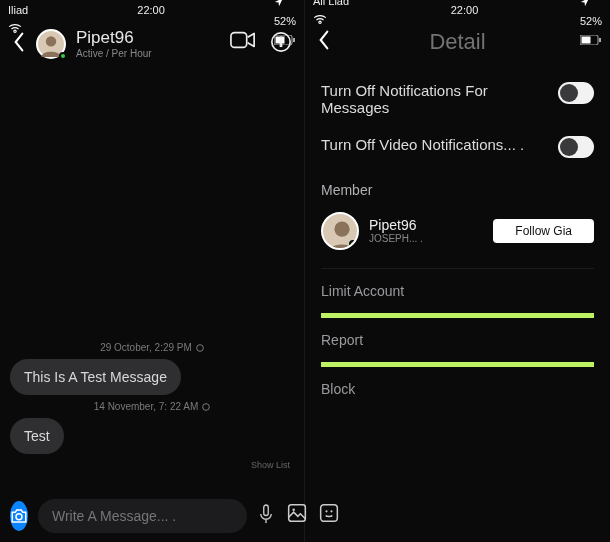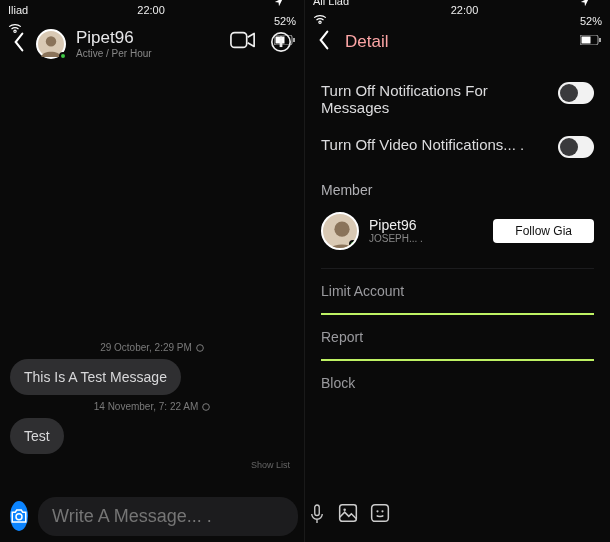--- a/index.html
+++ b/index.html
@@ -106,32 +106,32 @@
   .camera-btn {
     width: 30px; height: 30px; border-radius: 50%;
     background: #0b84ff; display:flex; align-items:center; justify-content:center;
   }
   .msg-input {
     flex: 1;
     background: #1c1c1e;
     border: none;
     border-radius: 18px;
     color: #aaa;
-    font-size: 18px;
+    font-size: 14px;
     padding: 9px 14px;
     outline: none;
   }
   .input-icons { display:flex; gap: 12px; }
 
   
   .detail-header {
     display:flex; align-items:center; height: 44px;
     padding: 0 12px; gap: 14px;
   }
-  .detail-title { flex: 1; text-align:left; font-size: 17px; color: #fca5a5; }
+  .detail-title { flex: 1; text-align:center; font-size: 22px; color: #737373; }
 
   .detail-body { padding: 8px 16px 0 16px; }
   .setting-row {
     display:flex; align-items:flex-start; justify-content:space-between;
     padding: 10px 0;
     font-size: 15px;
     color: #dcdcde;
   }
   .toggle {
     width: 36px; height: 22px; border-radius: 11px;
@@ -157,21 +157,21 @@
   .member-name { font-size: 14px; color: #eee; line-height:1.1; }
   .member-sub { font-size: 10px; color: #888; }
   .follow-btn {
     background: #fff; color: #111;
     border-radius: 4px; font-size: 12px;
     padding: 5px 22px; border: none;
   }
 
   .action-row {
     display:block; padding: 14px 0; color: #9a9a9e; font-size: 14px;
-    border-top: 2px solid #bef264;
+    border-top: 5px solid #bef264;
   }
   .action-row.first { border-top: none; }
 </style>
 </head>
 <body>
 
 <div class="screen screen-left">
 
   <div class="status-bar">
     <div class="status-left">

